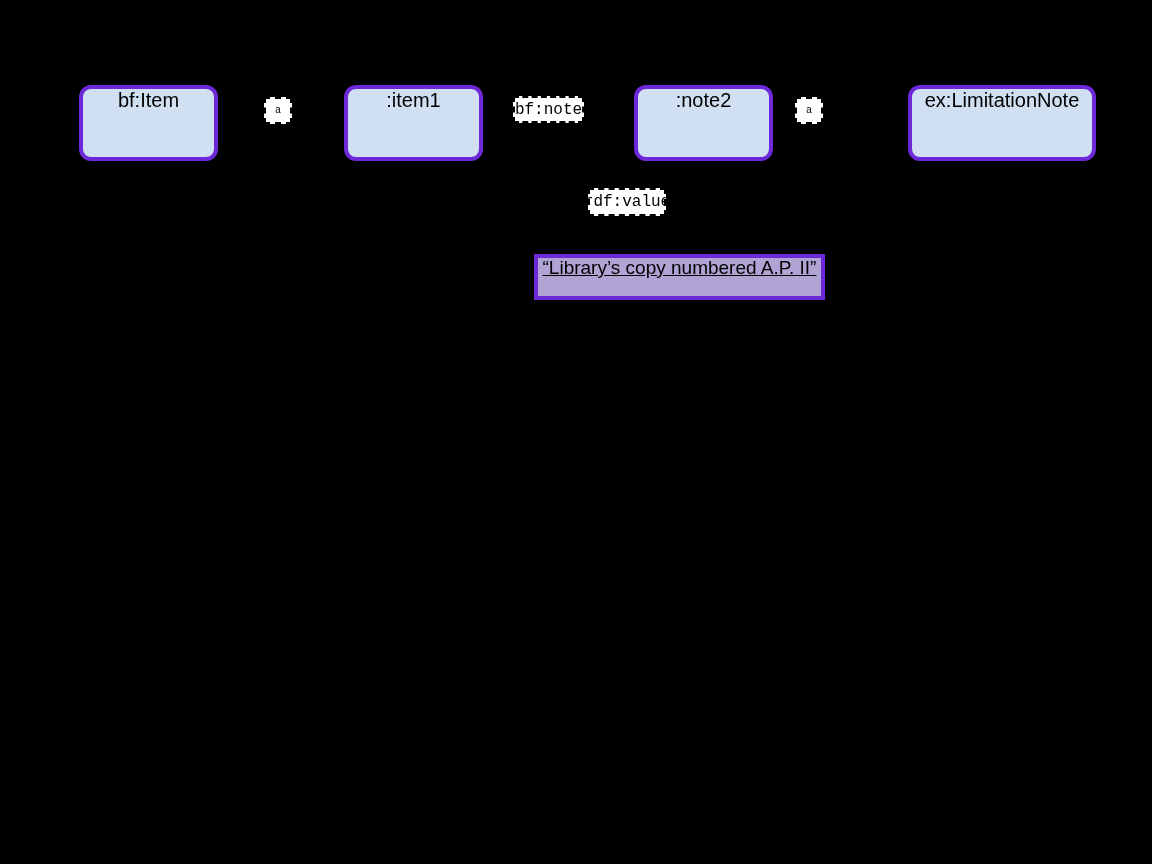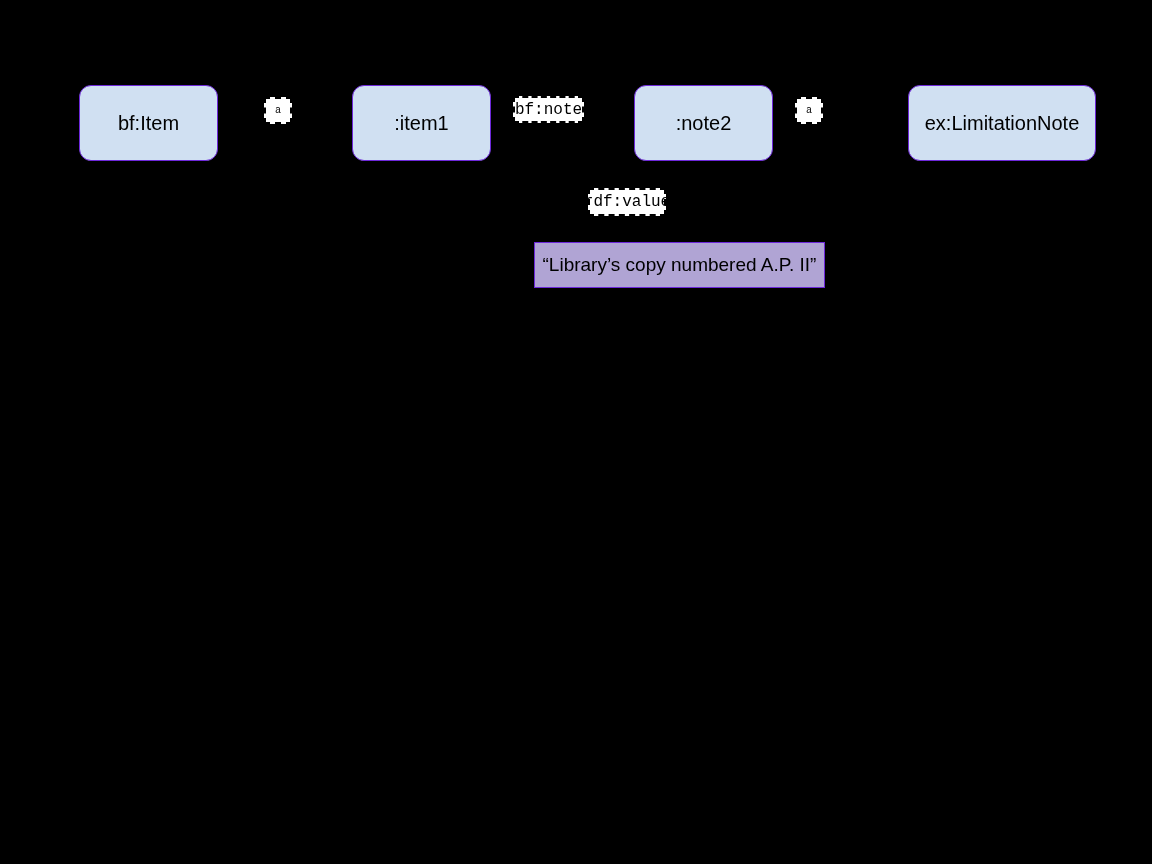--- a/index.html
+++ b/index.html
@@ -25,24 +25,24 @@
     left: 0;
     top: 0;
     width: 1152px;
     height: 864px;
     pointer-events: none;
   }
   .node {
     position: absolute;
     box-sizing: border-box;
     display: flex;
-    align-items: center;
+    align-items: flex-start;
     justify-content: center;
     border-radius: 12px;
-    border: 1px solid #6d28d9;
+    border: 4px solid #6d28d9;
     font-family: "Liberation Sans", sans-serif;
     font-size: 20px;
     line-height: 1.1;
     color: #000000;
     text-align: center;
     white-space: nowrap;
   }
   .node-resource {
     background: #d0e0f2;
   }
@@ -79,30 +79,30 @@
       <line x1="337" y1="123" x2="218" y2="123" stroke="#000000" stroke-width="1"></line>
       <line x1="476" y1="123" x2="610" y2="123" stroke="#000000" stroke-width="1"></line>
       <line x1="749" y1="123" x2="868" y2="123" stroke="#000000" stroke-width="1"></line>
       <line x1="679" y1="161" x2="679" y2="241" stroke="#000000" stroke-width="1"></line>
     </svg>
 
   <div id="nodes-container">
       <div class="node node-resource" style="left: 79px; top: 85px; width: 139px; height: 76px;">
         <span>bf:Item</span>
       </div>
-      <div class="node node-resource" style="left: 352px; top: 85px; width: 139px; height: 76px;">
+      <div class="node node-resource" style="left: 344px; top: 85px; width: 139px; height: 76px;">
         <span>:item1</span>
       </div>
       <div class="node node-resource" style="left: 634px; top: 85px; width: 139px; height: 76px;">
         <span>:note2</span>
       </div>
       <div class="node node-resource" style="left: 908px; top: 85px; width: 188px; height: 76px;">
         <span>ex:LimitationNote</span>
       </div>
-      <div class="node node-literal" style="left: 534px; top: 242px; width: 291px; height: 46px;">
+      <div class="node node-literal" style="left: 534px; top: 254px; width: 291px; height: 46px; text-decoration: underline;">
         <span>“Library’s copy numbered A.P. II”</span>
       </div>
     </div>
   <div id="edge-labels-container">
       <div class="edge-label tiny" style="left: 264px; top: 97px; width: 28px; height: 27px;">
         <span>a</span>
       </div>
       <div class="edge-label" style="left: 513px; top: 96px; width: 71px; height: 27px;">
         <span>bf:note</span>
       </div>

